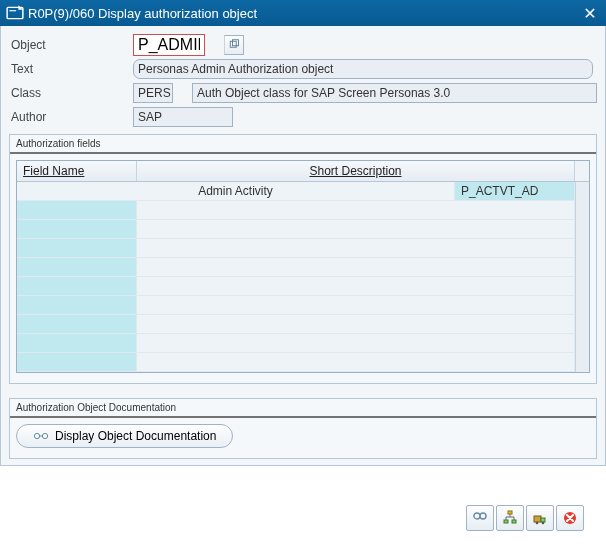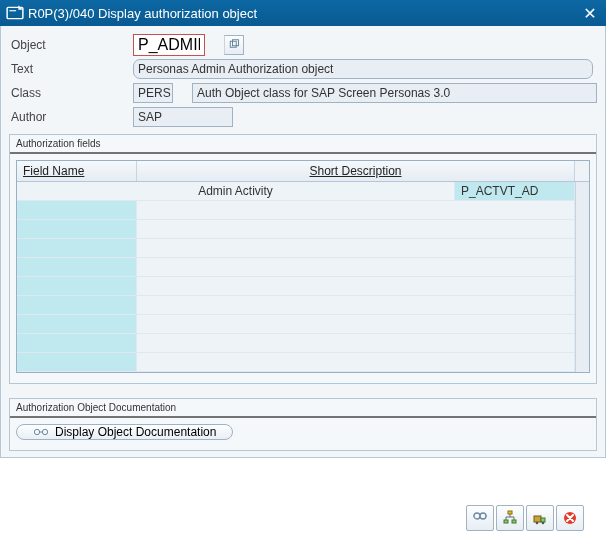--- a/index.html
+++ b/index.html
@@ -150,21 +150,21 @@
     border-left:1px solid #c7d3de;
   }
   
   
   .push-btn {
     display:inline-flex;
     align-items:center;
     gap:6px;
     border:1px solid #a0b2c3;
     background: linear-gradient(#fdfefe,#e9eff5);
-    height:16px;
+    height:24px;
     padding: 0 16px;
     font-size:12px;
     cursor:pointer;
     border-radius:12px;
     font-family:inherit;
   }
   .push-btn .btn-icon { width:16px; height:16px; display:flex;align-items:center;justify-content:center; }
 
   
   .footer {
@@ -188,21 +188,21 @@
 <body>
 
 <div class="title-bar">
   <span class="icon-slot">
     <svg viewBox="0 0 16 16">
         <rect x="1" y="3" width="14" height="10" rx="1" fill="none" stroke="#fff" stroke-width="1.3"></rect>
         <path d="M3 6h6" stroke="#fff" stroke-width="1"></path>
         <path d="M11 1l4 4-4 0z" fill="#fff"></path>
       </svg>
   </span>
-  <span class="title-text">R0P(3)/040 Display authorization object</span>
+  <span class="title-text">R0P(9)/060 Display authorization object</span>
   <span class="close-slot">✕</span>
 </div>
 
 <div class="dialog-body">
 
   <div class="form-row">
     <div class="form-label">Object</div>
     <div class="object-wrap">
       <input class="val" value="P_ADMIN" style="">
     </div>

